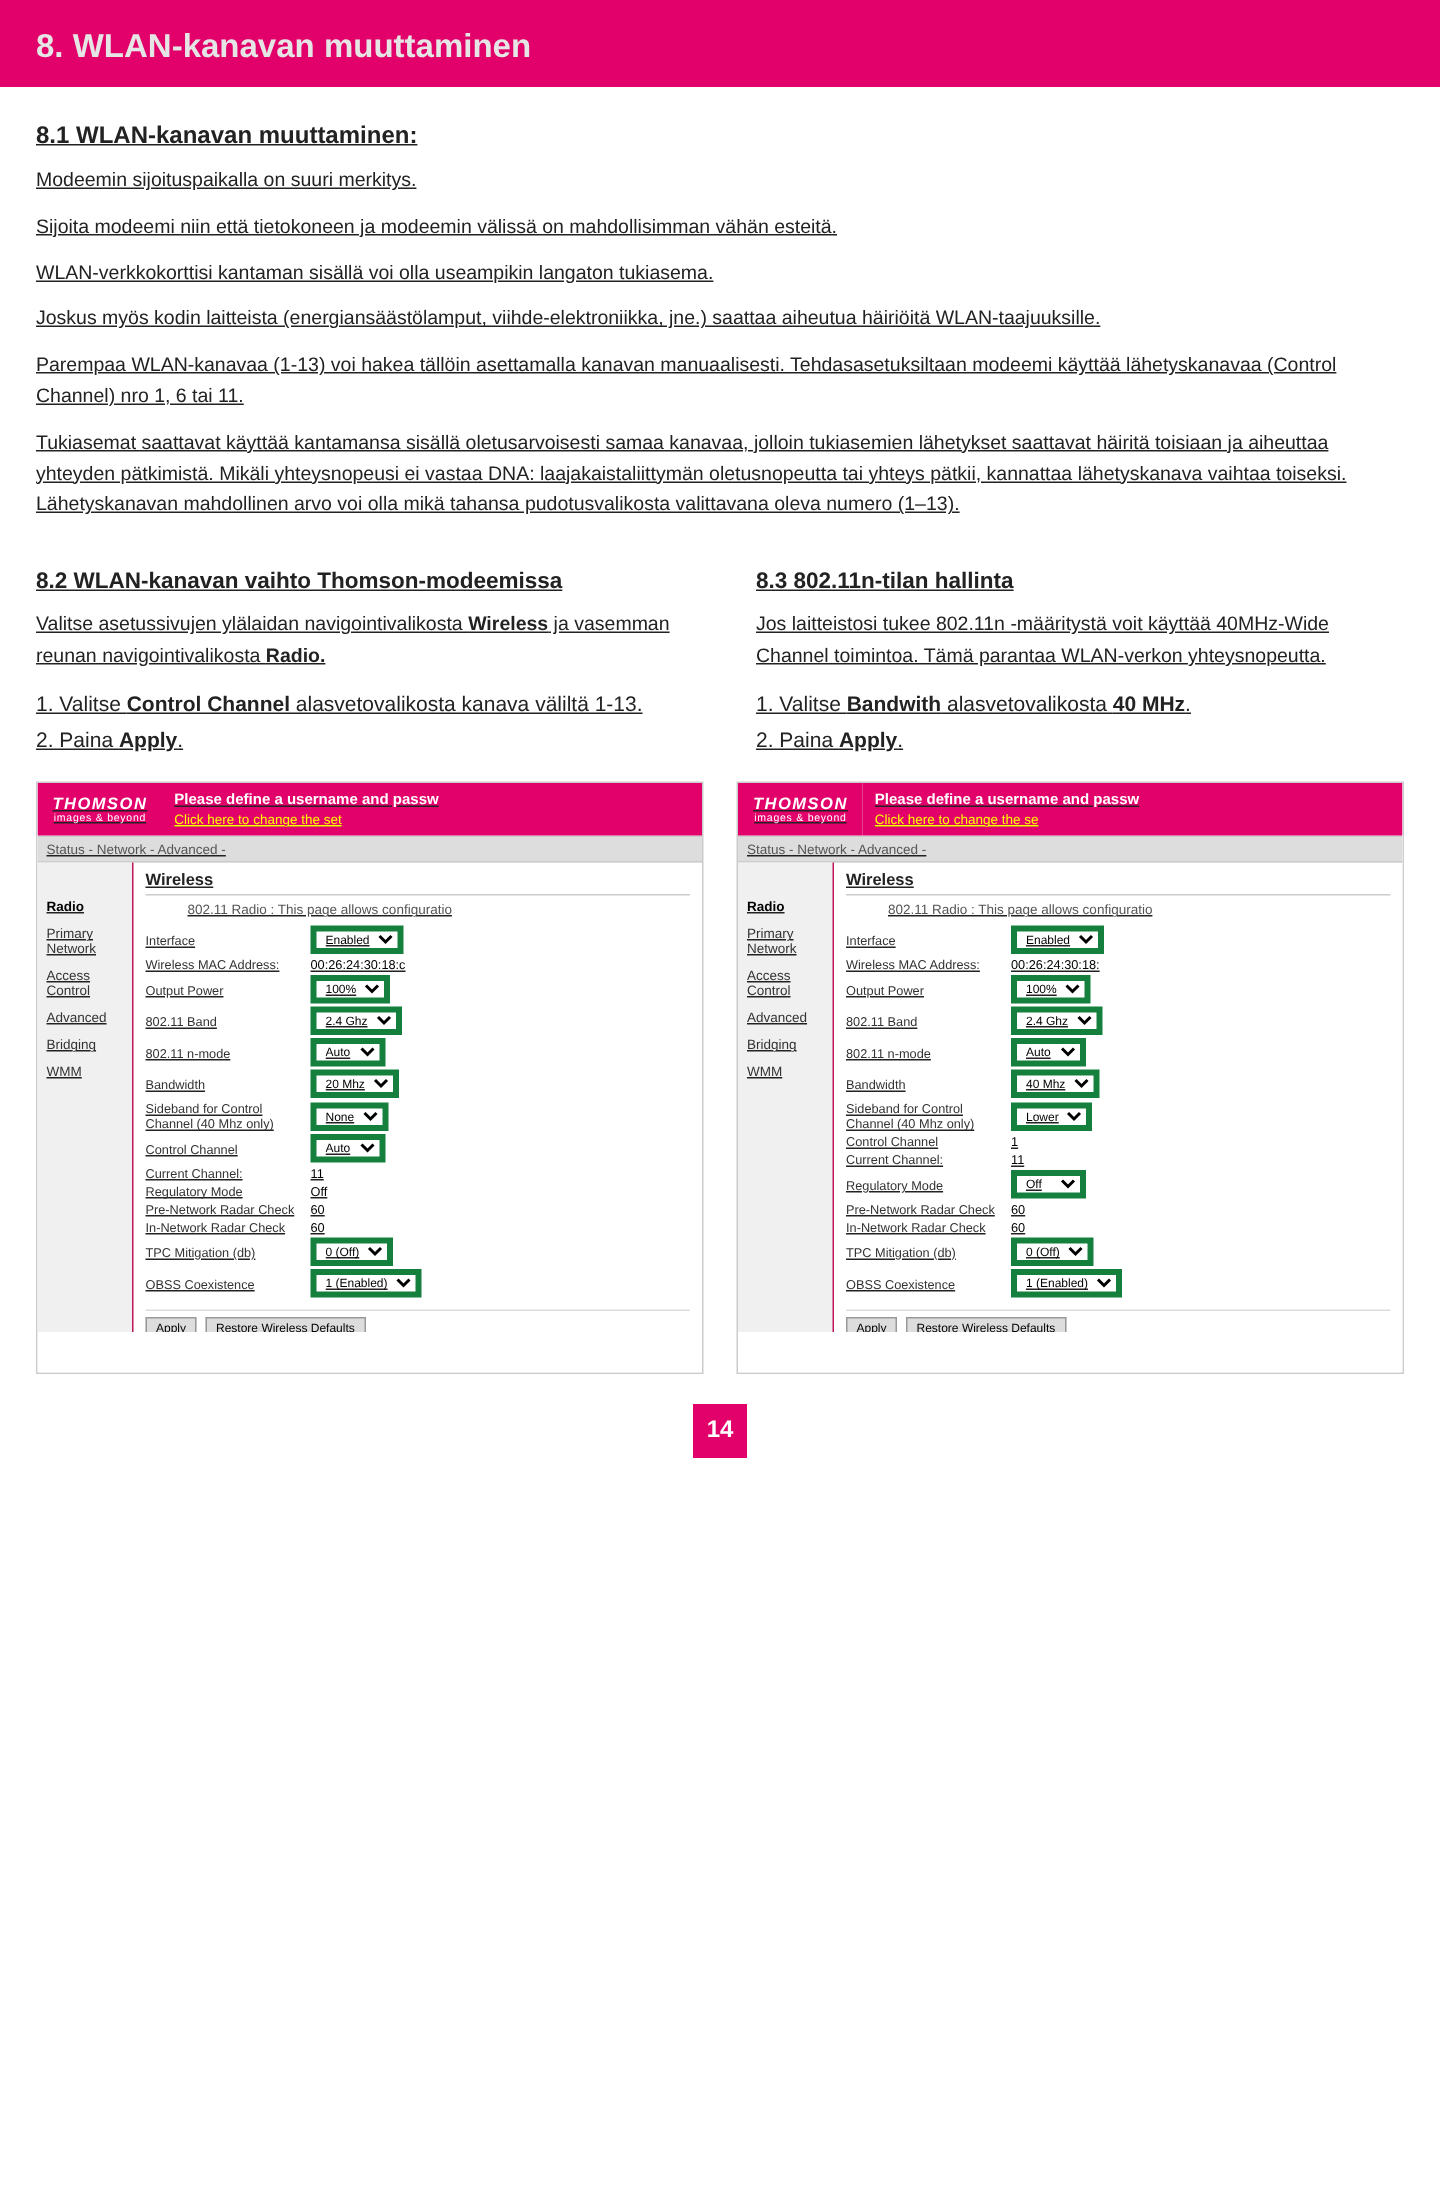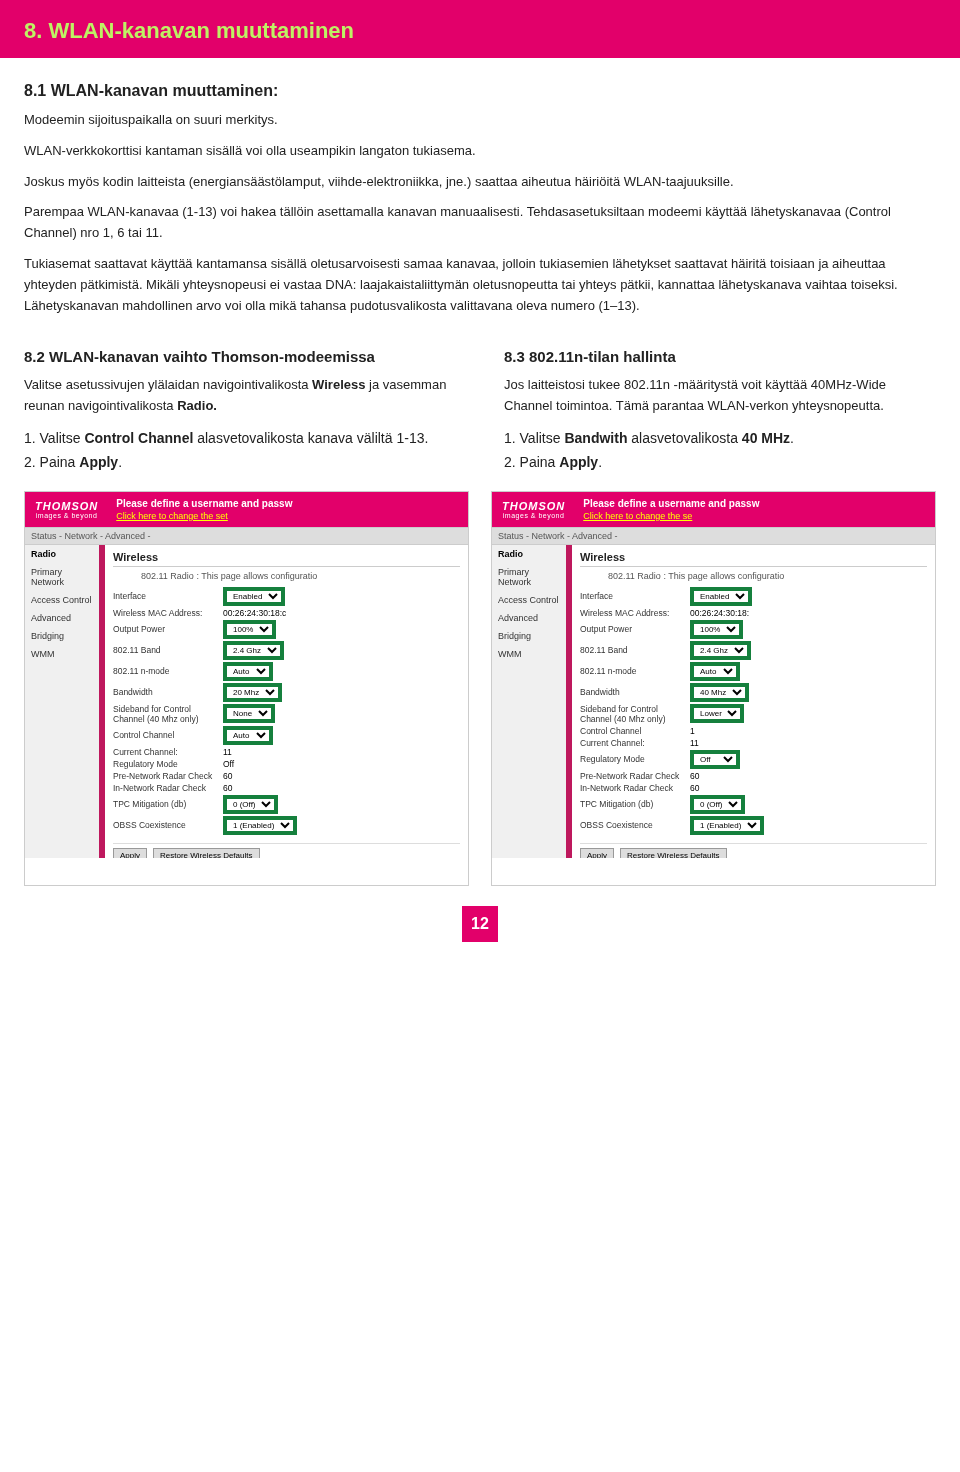--- a/index.html
+++ b/index.html
@@ -8,32 +8,33 @@
       font-size: 13px;
       background: #fff;
       color: #222;
       width: 960px;
       min-height: 1472px;
     }
 
     
     .page-header {
       background: #e2006a;
-      color: #bef264;
+      color: #e5e5e5;
       padding: 18px 24px 14px 24px;
       margin-bottom: 24px;
     }
     .page-header h1 {
       font-size: 22px;
       font-weight: bold;
     }
 
     
     .content {
       padding: 0 24px 24px 24px;
+      text-decoration: underline;
     }
 
     .section-title {
       font-size: 16px;
       font-weight: bold;
       margin-bottom: 10px;
     }
 
     .body-text {
       font-size: 13px;
@@ -142,24 +143,24 @@
       border-bottom: 1px solid #ccc;
     }
     .thomson-nav span {
       color: #555;
     }
     .thomson-body {
       display: flex;
       height: calc(100% - 80px);
     }
     .thomson-sidebar {
-      width: 80px;
+      width: 64px;
       background: #f0f0f0;
-      border-right: 6px solid #be185d;
-      padding: 0 0;
+      border-right: 1px solid #be185d;
+      padding: 20px 0;
     }
     .thomson-sidebar-item {
       padding: 4px 6px;
       font-size: 9px;
       color: #333;
       cursor: pointer;
     }
     .thomson-sidebar-item.active {
       color: #000;
       font-weight: bold;
@@ -247,20 +248,21 @@
 
 <div class="page-header">
   <h1>8. WLAN-kanavan muuttaminen</h1>
 </div>
 
 <div class="content">
 
   <div>
     <div class="section-title">8.1 WLAN-kanavan muuttaminen:</div>
     <p class="body-text">Modeemin sijoituspaikalla on suuri merkitys.</p>
+    <p class="body-text">Sijoita modeemi niin että tietokoneen ja modeemin välissä on mahdollisimman vähän esteitä.</p>
     <p class="body-text">WLAN-verkkokorttisi kantaman sisällä voi olla useampikin langaton tukiasema.</p>
     <p class="body-text">Joskus myös kodin laitteista (energiansäästölamput, viihde-elektroniikka, jne.) saattaa aiheutua häiriöitä WLAN-taajuuksille.</p>
     <p class="body-text">Parempaa WLAN-kanavaa (1-13) voi hakea tällöin asettamalla kanavan manuaalisesti. Tehdasasetuksiltaan modeemi käyttää lähetyskanavaa (Control Channel) nro 1, 6 tai 11.</p>
     <p class="body-text">Tukiasemat saattavat käyttää kantamansa sisällä oletusarvoisesti samaa kanavaa, jolloin tukiasemien lähetykset saattavat häiritä toisiaan ja aiheuttaa yhteyden pätkimistä. Mikäli yhteysnopeusi ei vastaa DNA: laajakaistaliittymän oletusnopeutta tai yhteys pätkii, kannattaa lähetyskanava vaihtaa toiseksi. Lähetyskanavan mahdollinen arvo voi olla mikä tahansa pudotusvalikosta valittavana oleva numero (1–13).</p>
   </div>
 
   <div class="two-col">
 
     <div class="col-left">
       <div class="col-title">8.2 WLAN-kanavan vaihto Thomson-modeemissa</div>
@@ -485,16 +487,16 @@
             </div>
             <div class="thomson-footer">© - Thomson - 2007</div>
           </div>
         </div>
       </div>
     </div>
 
   </div>
 
   <div class="page-number">
-    <div class="page-number-box">12</div>
+    <div class="page-number-box">14</div>
   </div>
 
 </div>
 
 </body></html>

